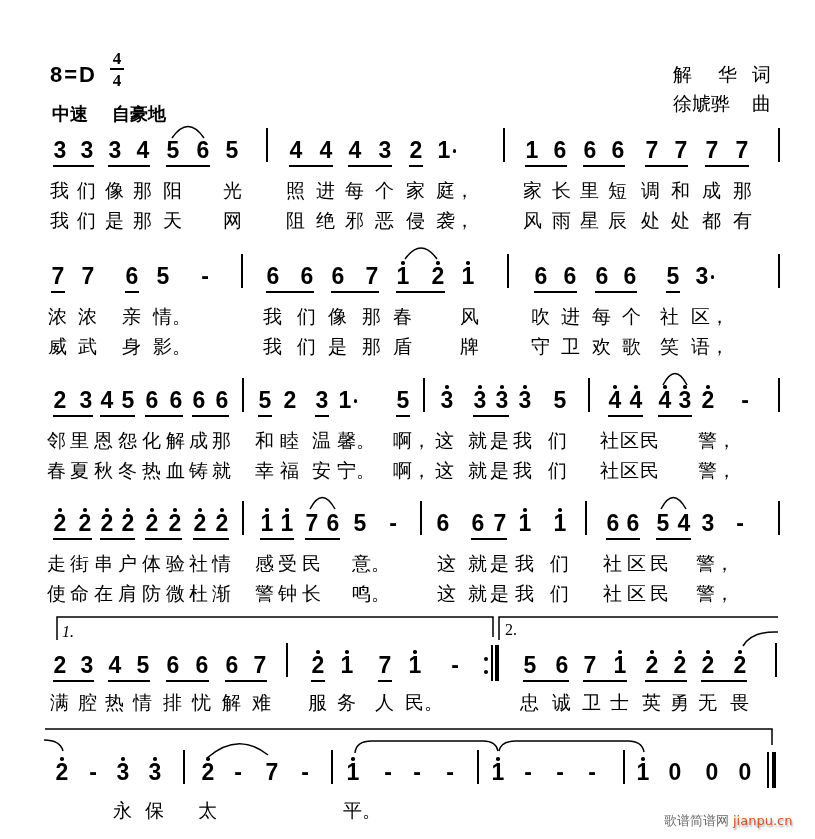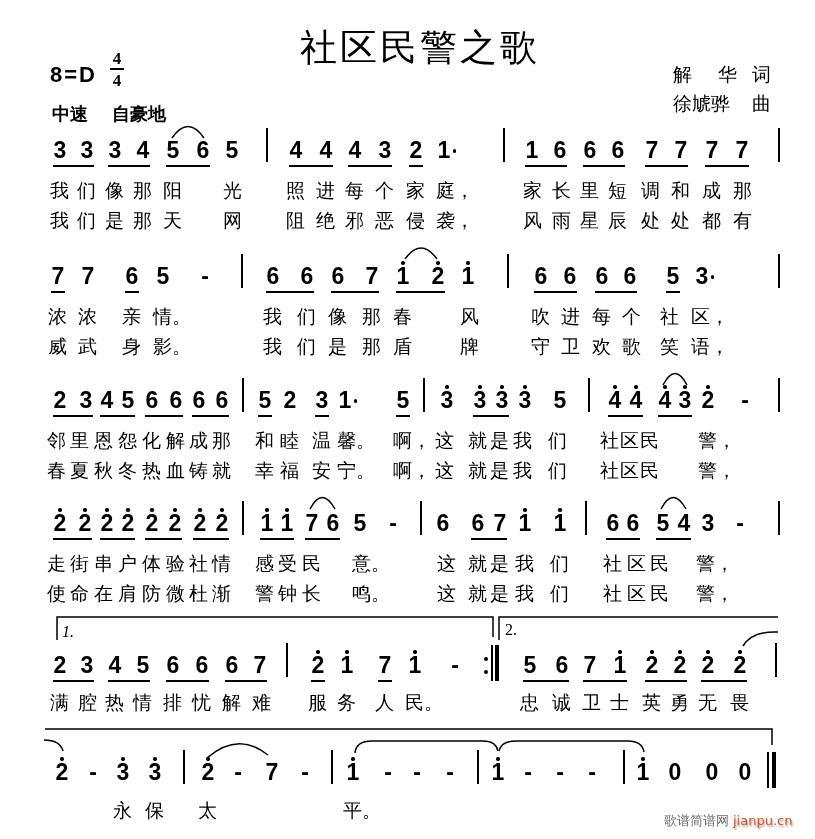--- a/index.html
+++ b/index.html
@@ -25,21 +25,20 @@
   .wm-cn{color:#6b6b6b;font-family:"DejaVu Serif",serif;}
   .wm-url{color:#d9531e;font-family:"DejaVu Sans",sans-serif;margin-left:4px;text-shadow:1px 2px 2px #9a9a9a;}
   svg.ov{position:absolute;left:0;top:0;pointer-events:none;}
   svg.ov path,svg.ov polyline{fill:none;stroke:#000;stroke-width:1.5;}
 </style>
 </head>
 <body>
 
 <div id="page">
 
-  <div class="title">社区民警之歌</div>
   <div class="key">8=D</div>
   <div class="tsig">
     <span style="display:block">4</span>
     <span class="ln"></span>
     <span style="display:block">4</span>
   </div>
   <div class="tempo" style="left:52px">中速</div>
   <div class="tempo" style="left:112px">自豪地</div>
   <div class="credit" style="left:673px;top:62px;letter-spacing:26px">解华</div>
   <div class="credit" style="left:752px;top:62px">词</div>

